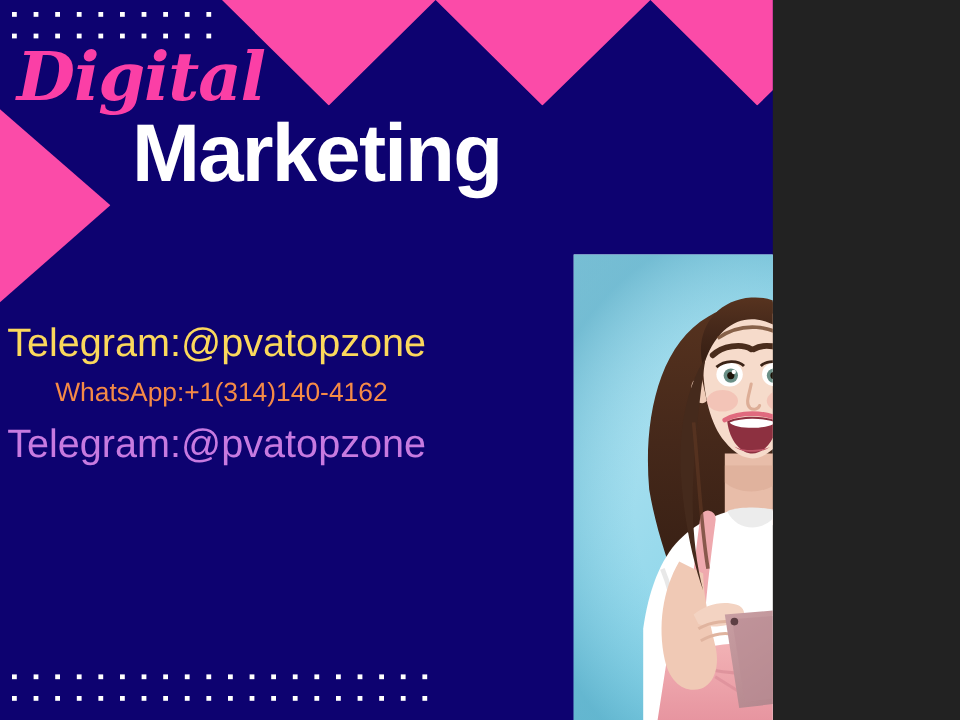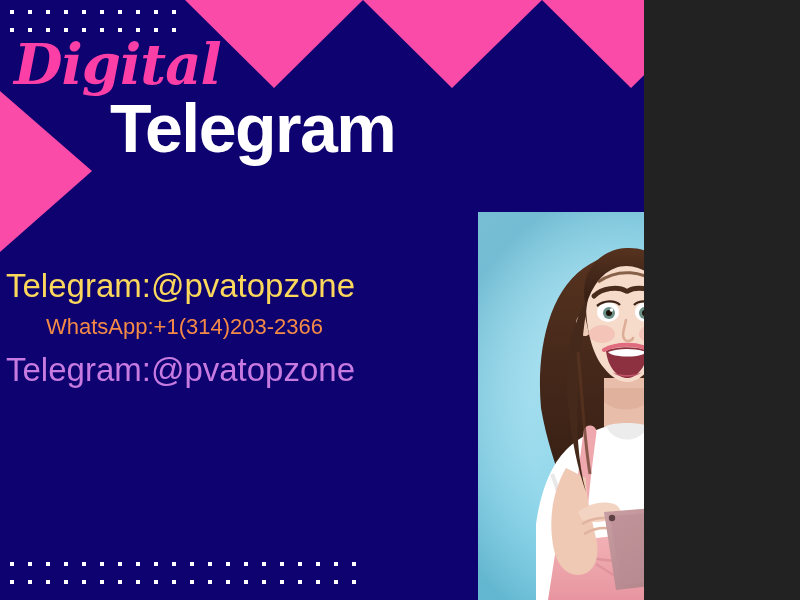--- a/index.html
+++ b/index.html
@@ -171,26 +171,26 @@
   <svg class="zigzag" viewBox="0 0 535 88" preserveAspectRatio="none">
     <path id="zigzag-path" d="M0,0 L89,88 L178,0 L267,88 L357,0 L446,88 L535,0 L535,-4 L0,-4 Z" fill="#fb4ba8"></path>
   </svg>
 
   <svg class="left-chevron" viewBox="0 0 100 175" preserveAspectRatio="none">
     <polygon id="chevron-path" points="0,0 100,87 0,175" fill="#fb4ba8"></polygon>
   </svg>
 
   <div class="headline">
     <div class="script-word" style="color: rgb(251, 63, 166);">Digital</div>
-    <div class="block-word" style="color: rgb(255, 255, 255);">Telegram</div>
+    <div class="block-word" style="color: rgb(255, 255, 255);">Marketing</div>
   </div>
 
   <div class="contact">
     <div class="contact-line line-telegram-primary" style="color: rgb(251, 216, 92);">Telegram:@pvatopzone</div>
-    <div class="contact-line line-whatsapp" style="color: rgb(245, 138, 70);">WhatsApp:+1(314)203-2366</div>
+    <div class="contact-line line-whatsapp" style="color: rgb(245, 138, 70);">WhatsApp:+1(314)140-4162</div>
     <div class="contact-line line-telegram-secondary" style="color: rgb(199, 122, 224);">Telegram:@pvatopzone</div>
   </div>
 
   <div class="dot-grid" id="dots-right-col">
       <span class="dot" style="left: 0px; top: 0px; background: rgb(255, 255, 255);"></span>
       <span class="dot" style="left: 22px; top: 0px; background: rgb(255, 255, 255);"></span>
       <span class="dot" style="left: 0px; top: 17px; background: rgb(255, 255, 255);"></span>
       <span class="dot" style="left: 22px; top: 17px; background: rgb(255, 255, 255);"></span>
       <span class="dot" style="left: 0px; top: 34px; background: rgb(255, 255, 255);"></span>
       <span class="dot" style="left: 22px; top: 34px; background: rgb(255, 255, 255);"></span>

